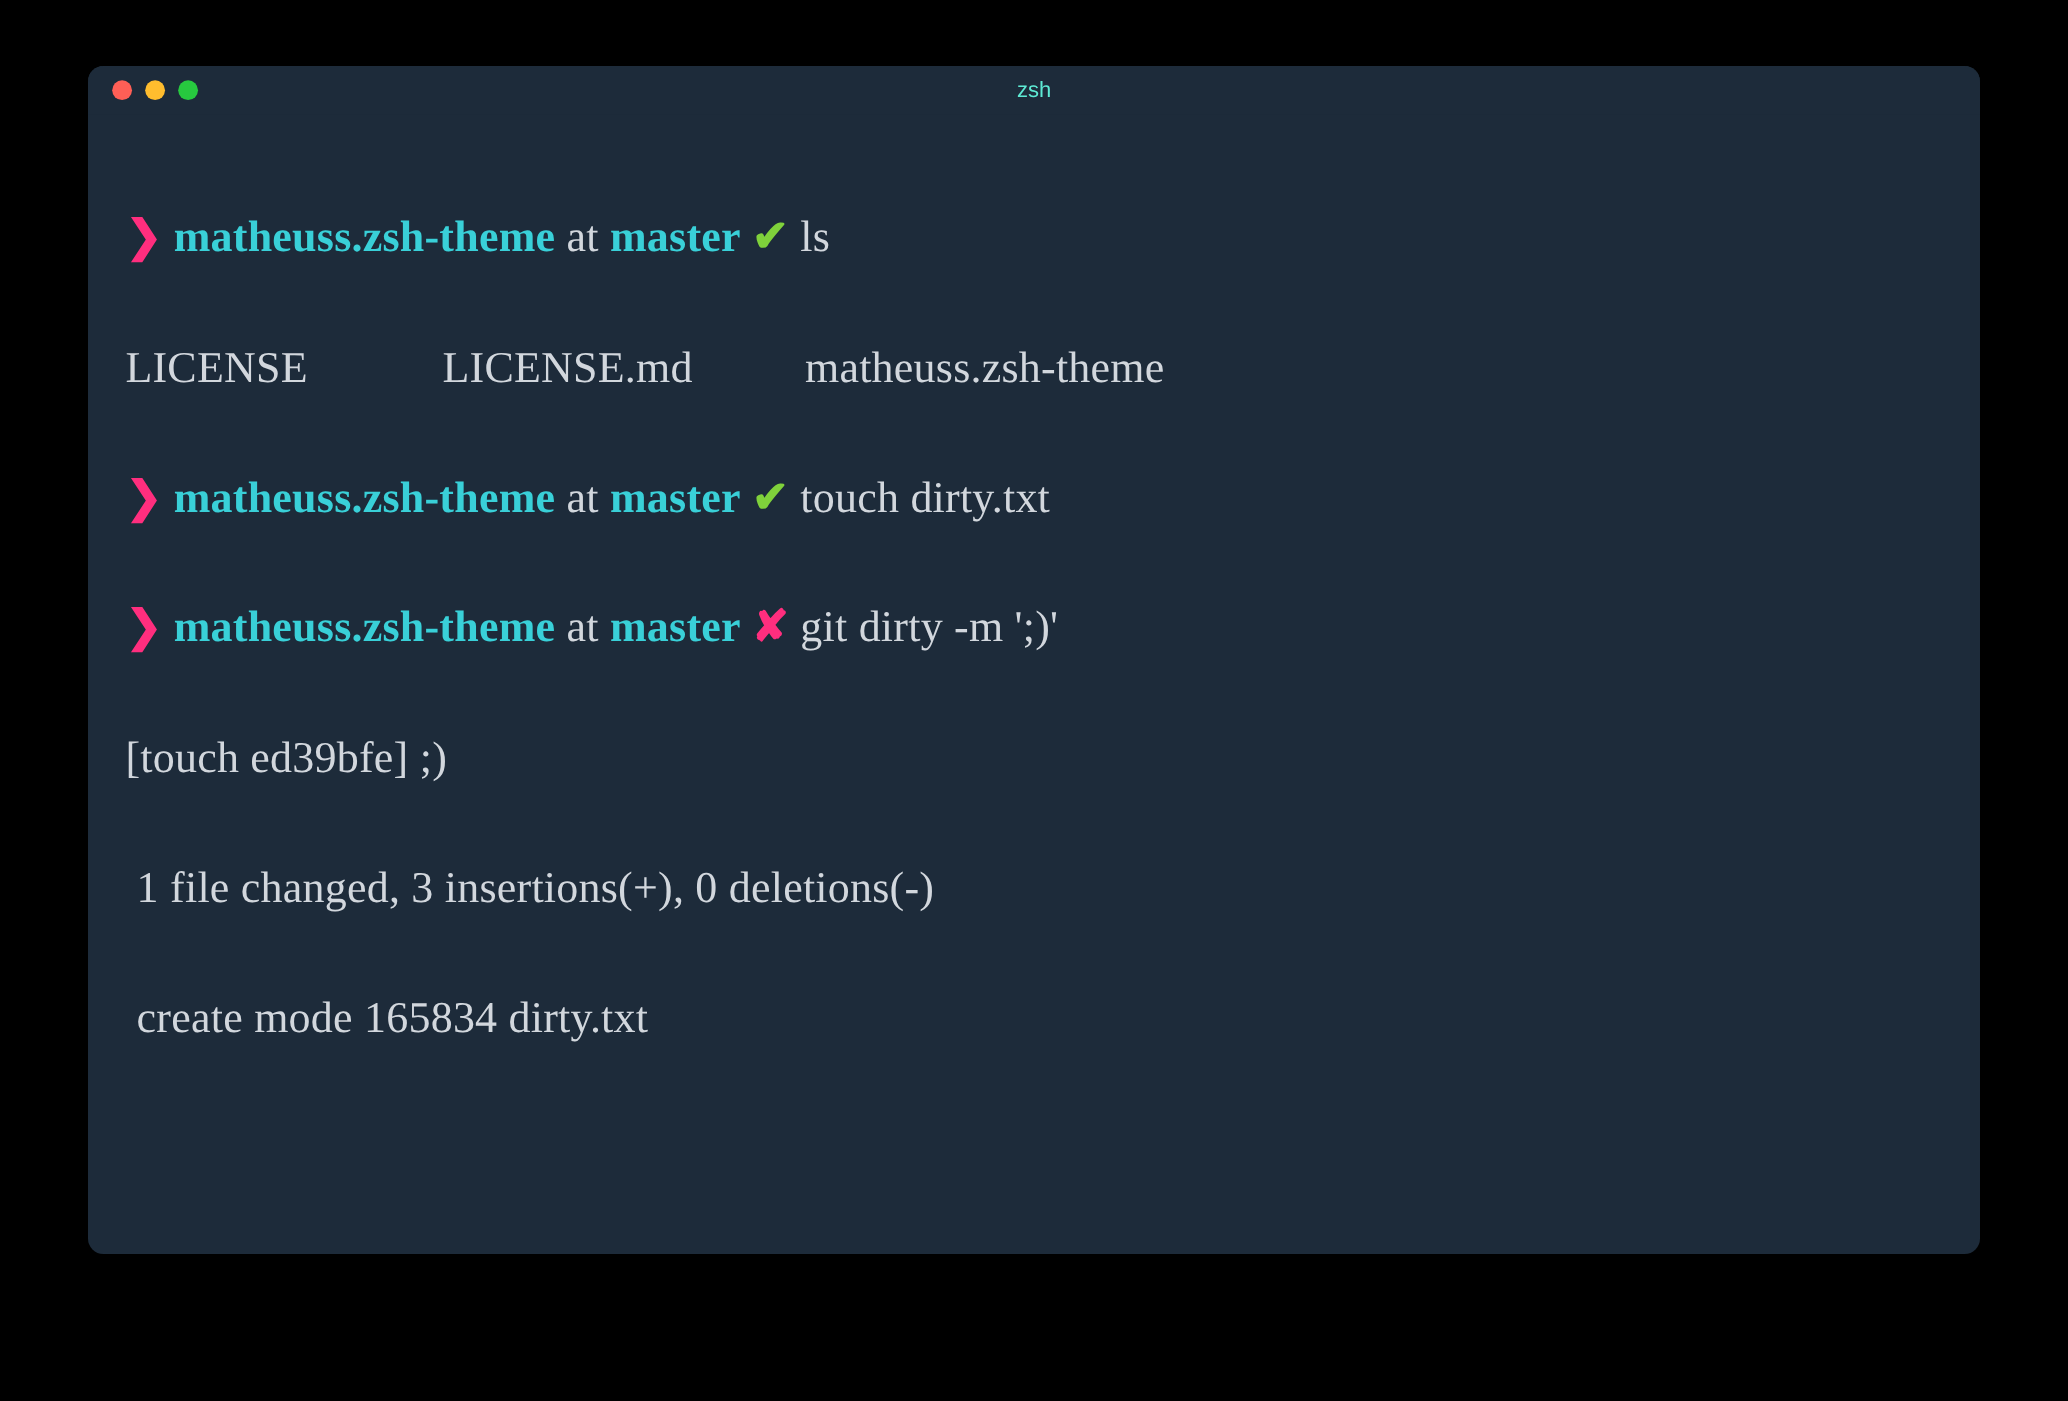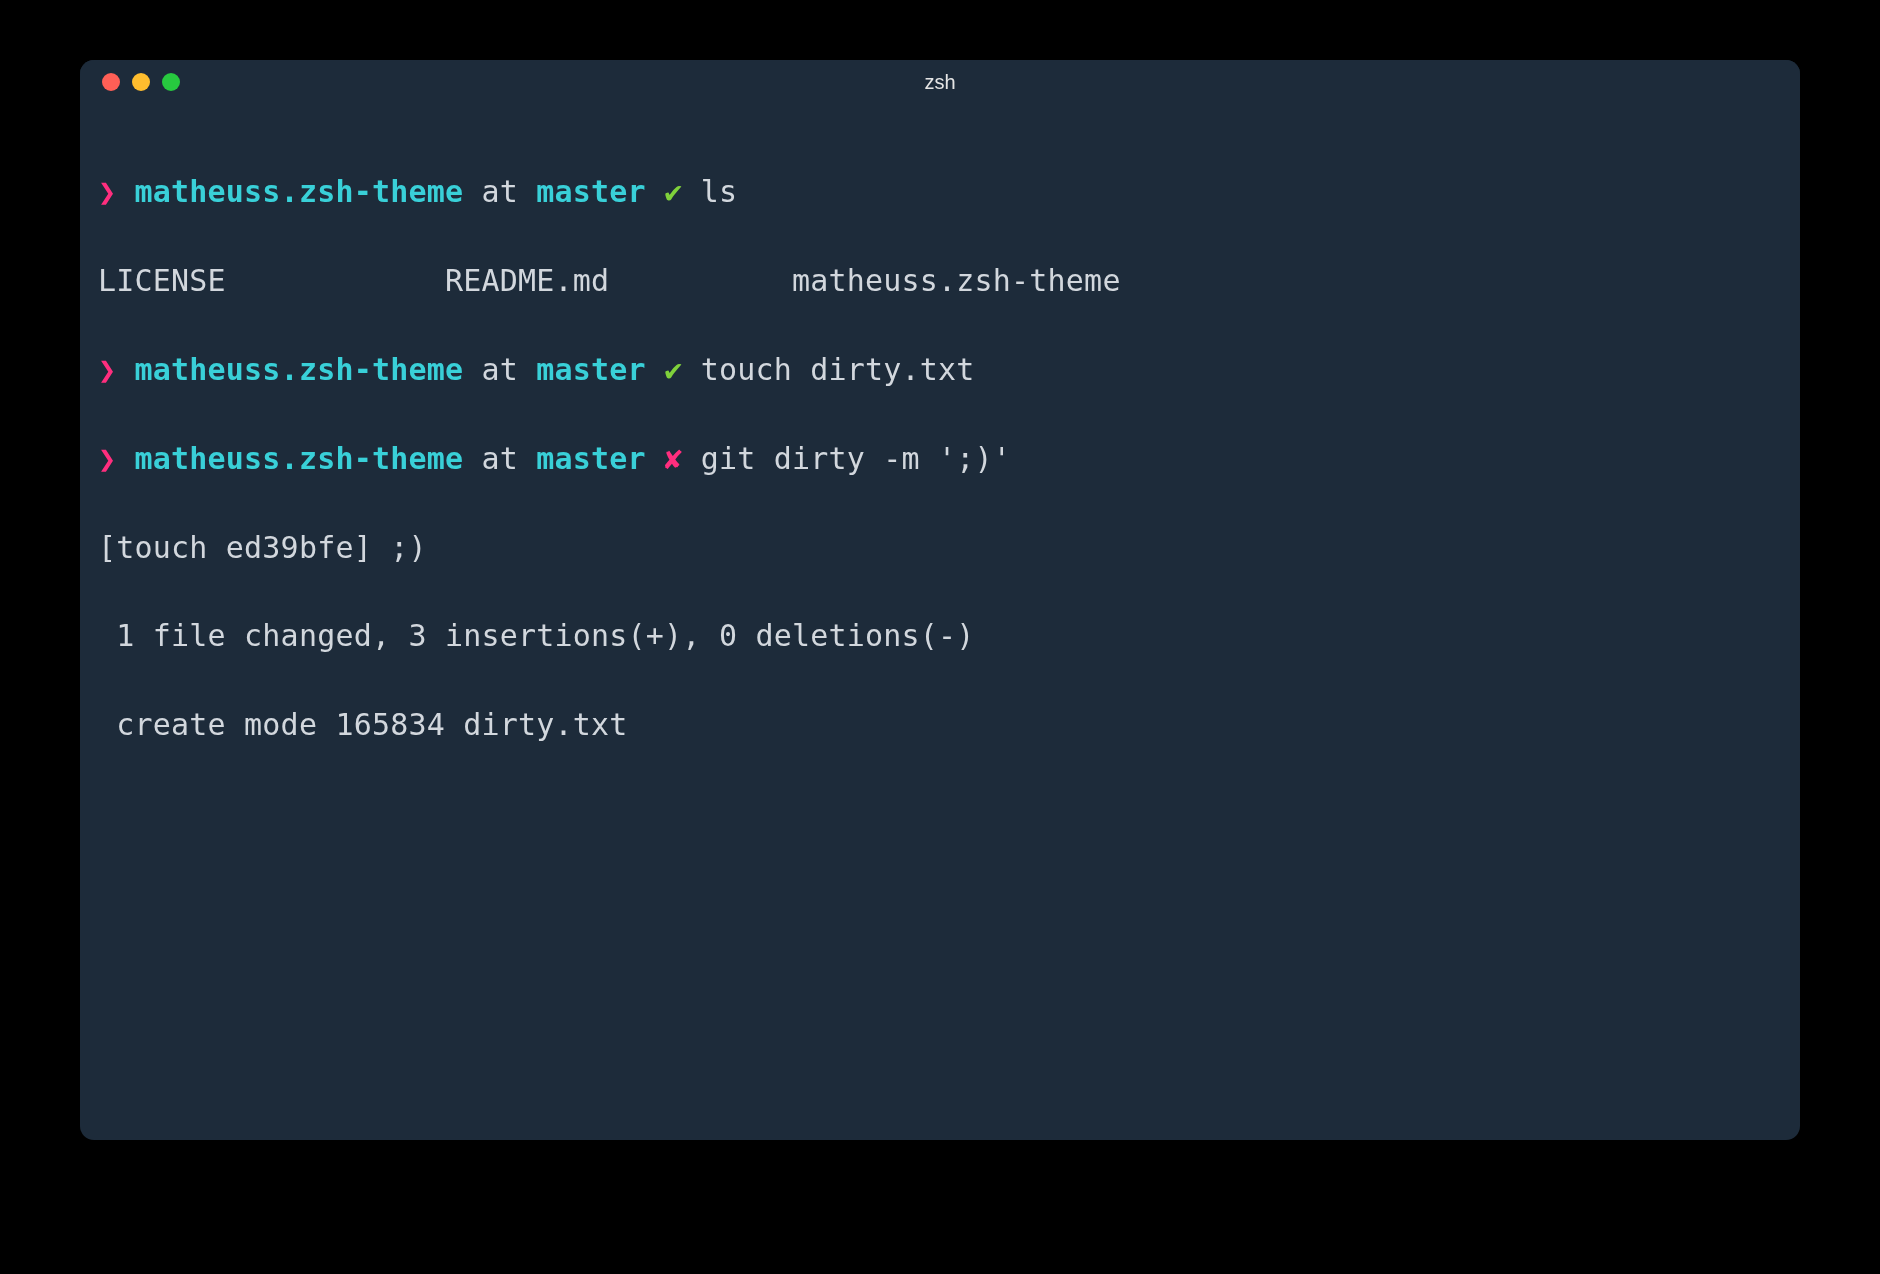--- a/index.html
+++ b/index.html
@@ -46,34 +46,35 @@
       border-radius: 50%;
     }
     .tl.red { background: #ff5f56; }
     .tl.yellow { background: #ffbd2e; }
     .tl.green { background: #27c93f; }
     .title {
       position: absolute;
       left: 0;
       right: 0;
       text-align: center;
-      color: #e5e5e5;
+      color: #5eead4;
       font-size: 20px;
       font-family: -apple-system, BlinkMacSystemFont, "Segoe UI", sans-serif;
       pointer-events: none;
     }
     .terminal-body {
       flex: 1;
-      padding: 22px 18px;
-      font-size: 30px;
+      padding: 22px 34px;
+      font-size: 40px;
       line-height: 1.48;
       color: #d2d7dd;
       white-space: pre;
       font-weight: 500;
       letter-spacing: 0.2px;
+      font-family: Liberation Serif, serif;
     }
     .line {
       display: block;
     }
     .prompt-chevron {
       color: #ff2e7e;
       font-weight: 900;
     }
     .dir {
       color: #39d0d8;
@@ -116,20 +117,20 @@
   <div class="titlebar">
     <div class="traffic-lights">
       <div class="tl red"></div>
       <div class="tl yellow"></div>
       <div class="tl green"></div>
     </div>
     <div class="title">zsh</div>
   </div>
   <div class="terminal-body">
 <span class="line"><span class="prompt-chevron">❯</span> <span class="dir">matheuss.zsh-theme</span> <span class="at">at</span> <span class="branch">master</span> <span class="status-clean">✔</span> <span class="cmd">ls</span></span>
-<span class="line output">LICENSE            README.md          matheuss.zsh-theme</span>
+<span class="line output">LICENSE            LICENSE.md          matheuss.zsh-theme</span>
 <span class="line"><span class="prompt-chevron">❯</span> <span class="dir">matheuss.zsh-theme</span> <span class="at">at</span> <span class="branch">master</span> <span class="status-clean">✔</span> <span class="cmd">touch dirty.txt</span></span>
 <span class="line"><span class="prompt-chevron">❯</span> <span class="dir">matheuss.zsh-theme</span> <span class="at">at</span> <span class="branch">master</span> <span class="status-dirty">✘</span> <span class="cmd">git dirty -m ';)'</span></span>
 <span class="line output">[touch ed39bfe] ;)</span>
 <span class="line output"> 1 file changed, 3 insertions(+), 0 deletions(-)</span>
 <span class="line output"> create mode 165834 dirty.txt</span>
 </div>
 </div>
 
 </body></html>

